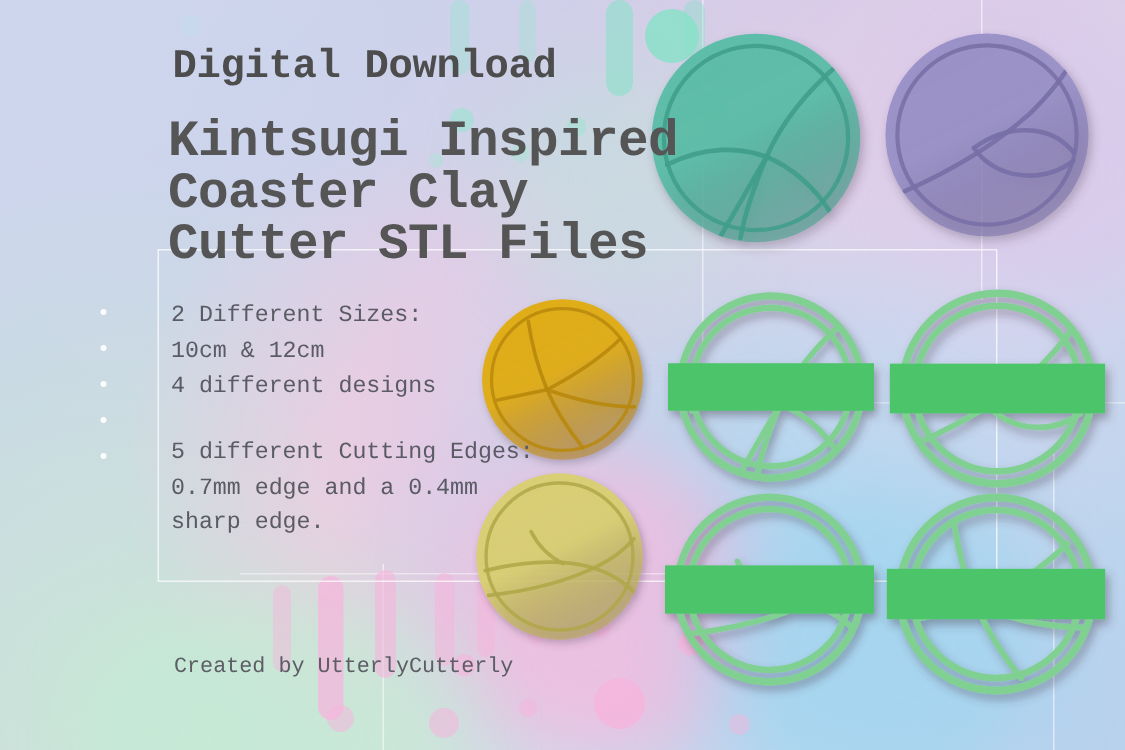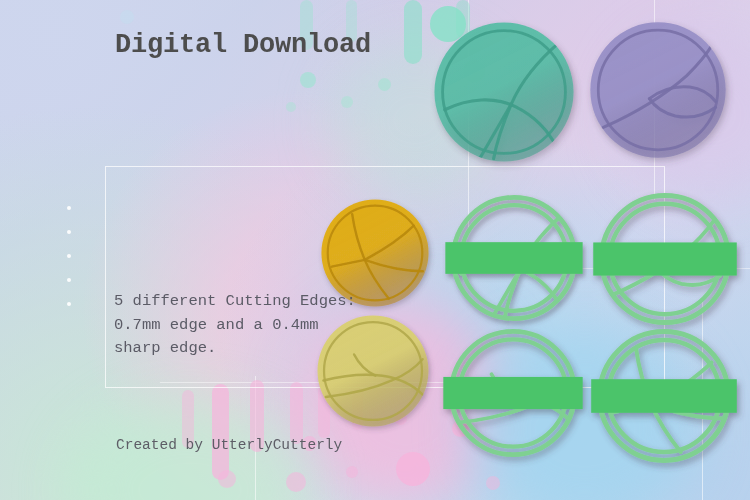--- a/index.html
+++ b/index.html
@@ -393,28 +393,34 @@
               <path d="M 41 56 C 56 48, 72 38, 84 26" fill="none" stroke="#7fd091" stroke-width="2.8" stroke-linecap="round"></path>
               <path d="M 41 56 C 58 62, 76 66, 92 66" fill="none" stroke="#7fd091" stroke-width="2.8" stroke-linecap="round"></path>
             </g>
             <rect x="-2" y="38" width="104" height="24" fill="#4cc46a"></rect>
           </g>
         </svg>
       </div>
     </div>
 
   <div class="kicker">Digital Download</div>
+  <div class="headline">Kintsugi Inspired
+Coaster Clay
+Cutter STL Files</div>
 
   <div class="bullets" id="bullet-list">
       <i></i>
       <i></i>
       <i></i>
       <i></i>
       <i></i>
     </div>
 
+  <div class="body-block">2 Different Sizes:
+10cm &amp; 12cm
+4 different designs</div>
   <div class="body-block second">5 different Cutting Edges:
 0.7mm edge and a 0.4mm
 sharp edge.</div>
 
   <div class="credit">Created by UtterlyCutterly</div>
 
 </div>
 
 </body></html>

